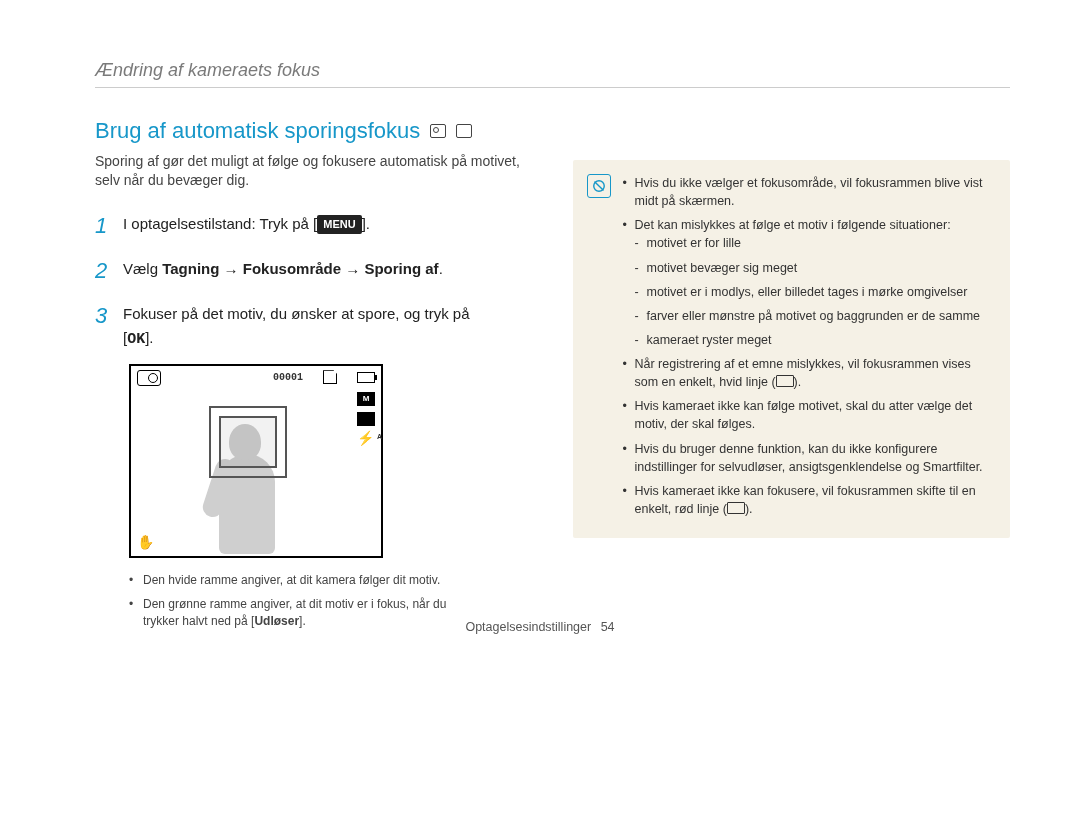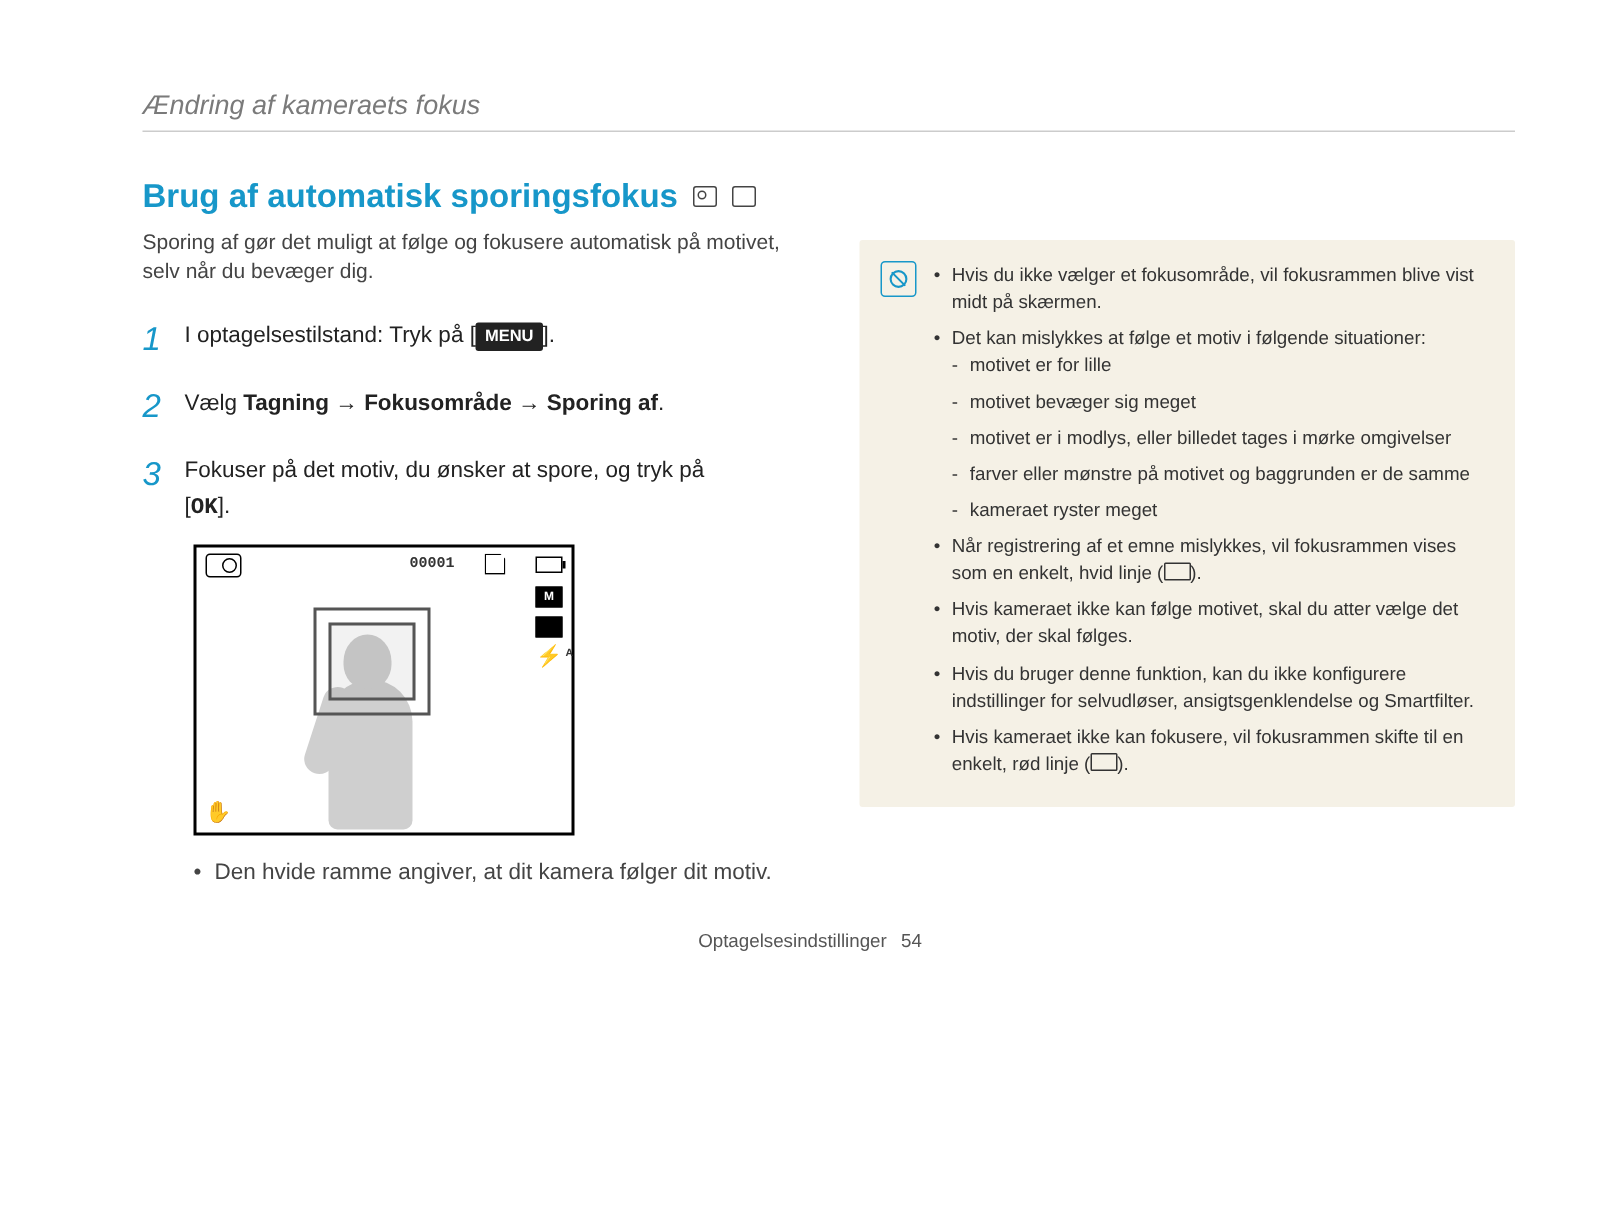--- a/index.html
+++ b/index.html
@@ -1,21 +1,21 @@
 <!DOCTYPE html>
 <html><head>
 <meta charset="utf-8">
 <style>
   html,body{margin:0;padding:0;background:#fff;font-family:Arial,Helvetica,sans-serif;color:#333;}
   .page{width:1080px;height:674px;position:relative;box-sizing:border-box;padding:60px 70px 30px 95px;}
   .running-head{font-style:italic;font-weight:300;font-size:18px;color:#7a7a7a;border-bottom:1px solid #ccc;padding-bottom:6px;margin-bottom:30px;}
   .cols{display:flex;gap:40px;}
   .col-left{flex:1;min-width:0;}
   .col-right{flex:1;min-width:0;}
-  h2.sec-title{font-size:22px;font-weight:700;color:#1797c9;margin:0 0 8px 0;display:flex;align-items:center;gap:10px;}
+  h2.sec-title{font-size:22px;font-weight:400;color:#1797c9;margin:0 0 8px 0;display:flex;align-items:center;gap:10px;}
   .mode-icon{display:inline-block;width:14px;height:12px;border:1.5px solid #444;border-radius:2px;position:relative;}
   .mode-icon-b::before{content:"";position:absolute;left:2px;top:2px;width:4px;height:4px;border:1px solid #444;border-radius:50%;}
   .intro{font-size:14px;color:#444;line-height:1.35;margin:0 0 18px 0;}
   ol.steps{list-style:none;padding:0;margin:0 0 12px 0;}
   ol.steps li{display:flex;gap:12px;font-size:15px;color:#222;line-height:1.6;margin-bottom:10px;}
   .step-num{font-style:italic;font-size:22px;color:#1797c9;font-weight:300;min-width:16px;}
   .step-text{flex:1;padding-top:4px;}
   .btn-dark{display:inline-block;background:#222;color:#fff;font-family:Arial;font-size:11px;font-weight:bold;padding:1px 6px;border-radius:2px;vertical-align:1px;}
   .btn-plain{font-family:"Courier New",monospace;font-weight:bold;}
   .arrow{font-family:Arial;}
@@ -33,21 +33,21 @@
   .ricon-grid{background:#000;}
   .ricon-flash{border:none;background:none;font-size:14px;font-weight:bold;line-height:12px;position:relative;}
   .ricon-flash::after{content:"A";font-size:7px;position:absolute;top:-1px;right:-7px;}
   .lcd-bl{position:absolute;bottom:6px;left:6px;font-size:14px;}
   .silhouette{position:absolute;left:70px;bottom:2px;width:90px;height:140px;}
   .sil-head{position:absolute;top:10px;left:28px;width:32px;height:36px;background:#cfcfcf;border-radius:50% 50% 45% 45%;}
   .sil-body{position:absolute;top:40px;left:18px;width:56px;height:100px;background:#cfcfcf;border-radius:28px 28px 6px 6px;}
   .sil-arm{position:absolute;top:44px;left:8px;width:20px;height:60px;background:#cfcfcf;border-radius:10px;transform:rotate(18deg);}
   .focus-outer{position:absolute;top:40px;left:78px;width:74px;height:68px;border:2px solid #555;}
   .focus-inner{position:absolute;top:8px;left:8px;right:8px;bottom:8px;border:2px solid #555;background:rgba(0,0,0,0.05);}
-  ul.sub{list-style:none;padding:0 0 0 34px;margin:0;font-size:15px;color:#444;line-height:1.45;}
+  ul.sub{list-style:none;padding:0 0 0 34px;margin:0;font-size:12px;color:#444;line-height:1.45;}
   ul.sub li{position:relative;padding-left:14px;margin-bottom:6px;}
   ul.sub li::before{content:"•";position:absolute;left:0;top:0;}
   
   .infobox{background:#f5f1e6;border-radius:2px;padding:14px 18px 14px 50px;position:relative;font-size:12.5px;color:#333;line-height:1.45;margin-top:42px;}
   .infobox .info-icon{position:absolute;left:14px;top:14px;width:22px;height:22px;border:1.5px solid #1797c9;border-radius:3px;display:flex;align-items:center;justify-content:center;}
   .infobox .info-icon svg{width:14px;height:14px;}
   .infobox ul{list-style:none;padding:0;margin:0;}
   .infobox ul>li{position:relative;padding-left:12px;margin-bottom:6px;}
   .infobox ul>li::before{content:"•";position:absolute;left:0;top:0;}
   .infobox ul ul>li{padding-left:12px;}
@@ -114,20 +114,24 @@
           <div class="sil-body"></div>
           <div class="sil-head"></div>
         </div>
         <div class="focus-outer">
           <div class="focus-inner"></div>
         </div>
       </div>
 
       <ul class="sub">
         <li>Den hvide ramme angiver, at dit kamera følger dit motiv.</li>
+        <li>
+          <span>Den grønne ramme angiver, at dit motiv er i fokus, når du</span><br>
+          <span>trykker halvt ned på [</span><b>Udløser</b><span>].</span>
+        </li>
       </ul>
     </div>
 
     <div class="col-right">
       <div class="infobox">
         <span class="info-icon">
           <svg viewBox="0 0 24 24" fill="none" stroke="#1797c9" stroke-width="2.4" stroke-linecap="round">
             <line x1="5" y1="5" x2="19" y2="19"></line>
               <circle cx="12" cy="12" r="9"></circle>
           </svg>

